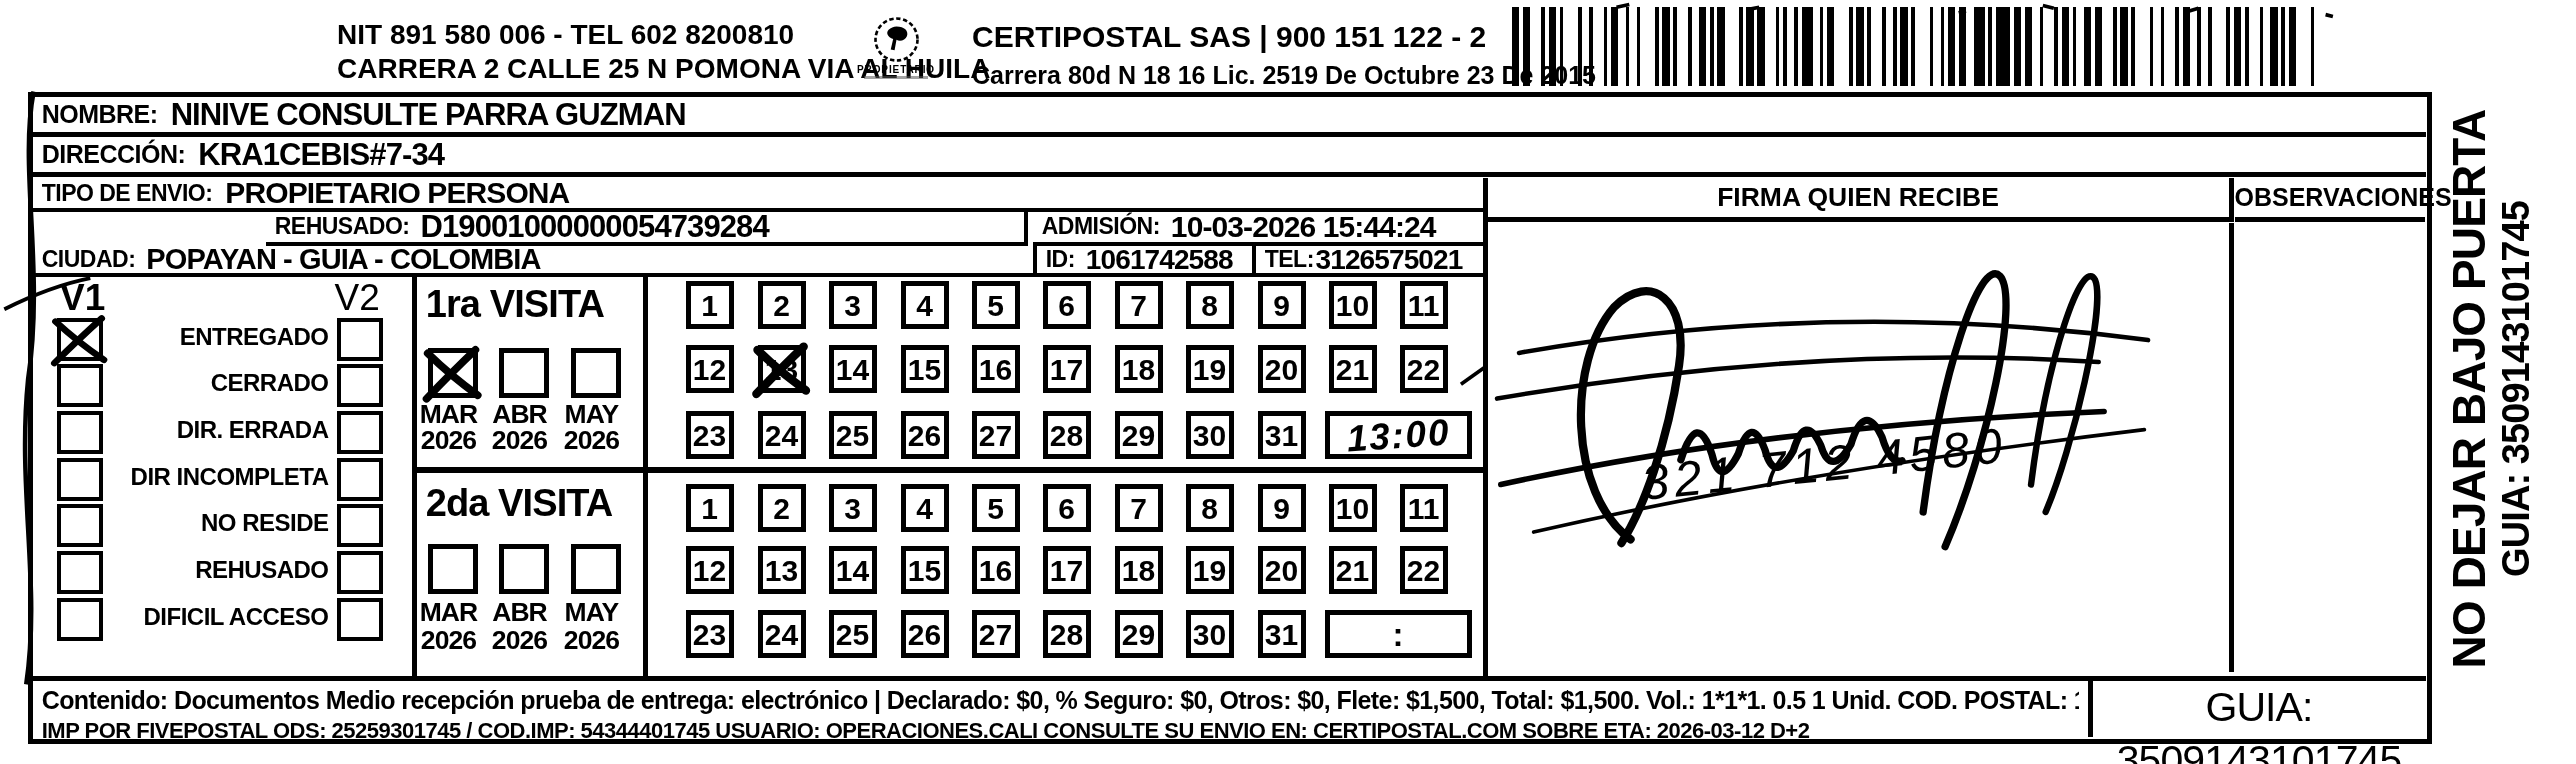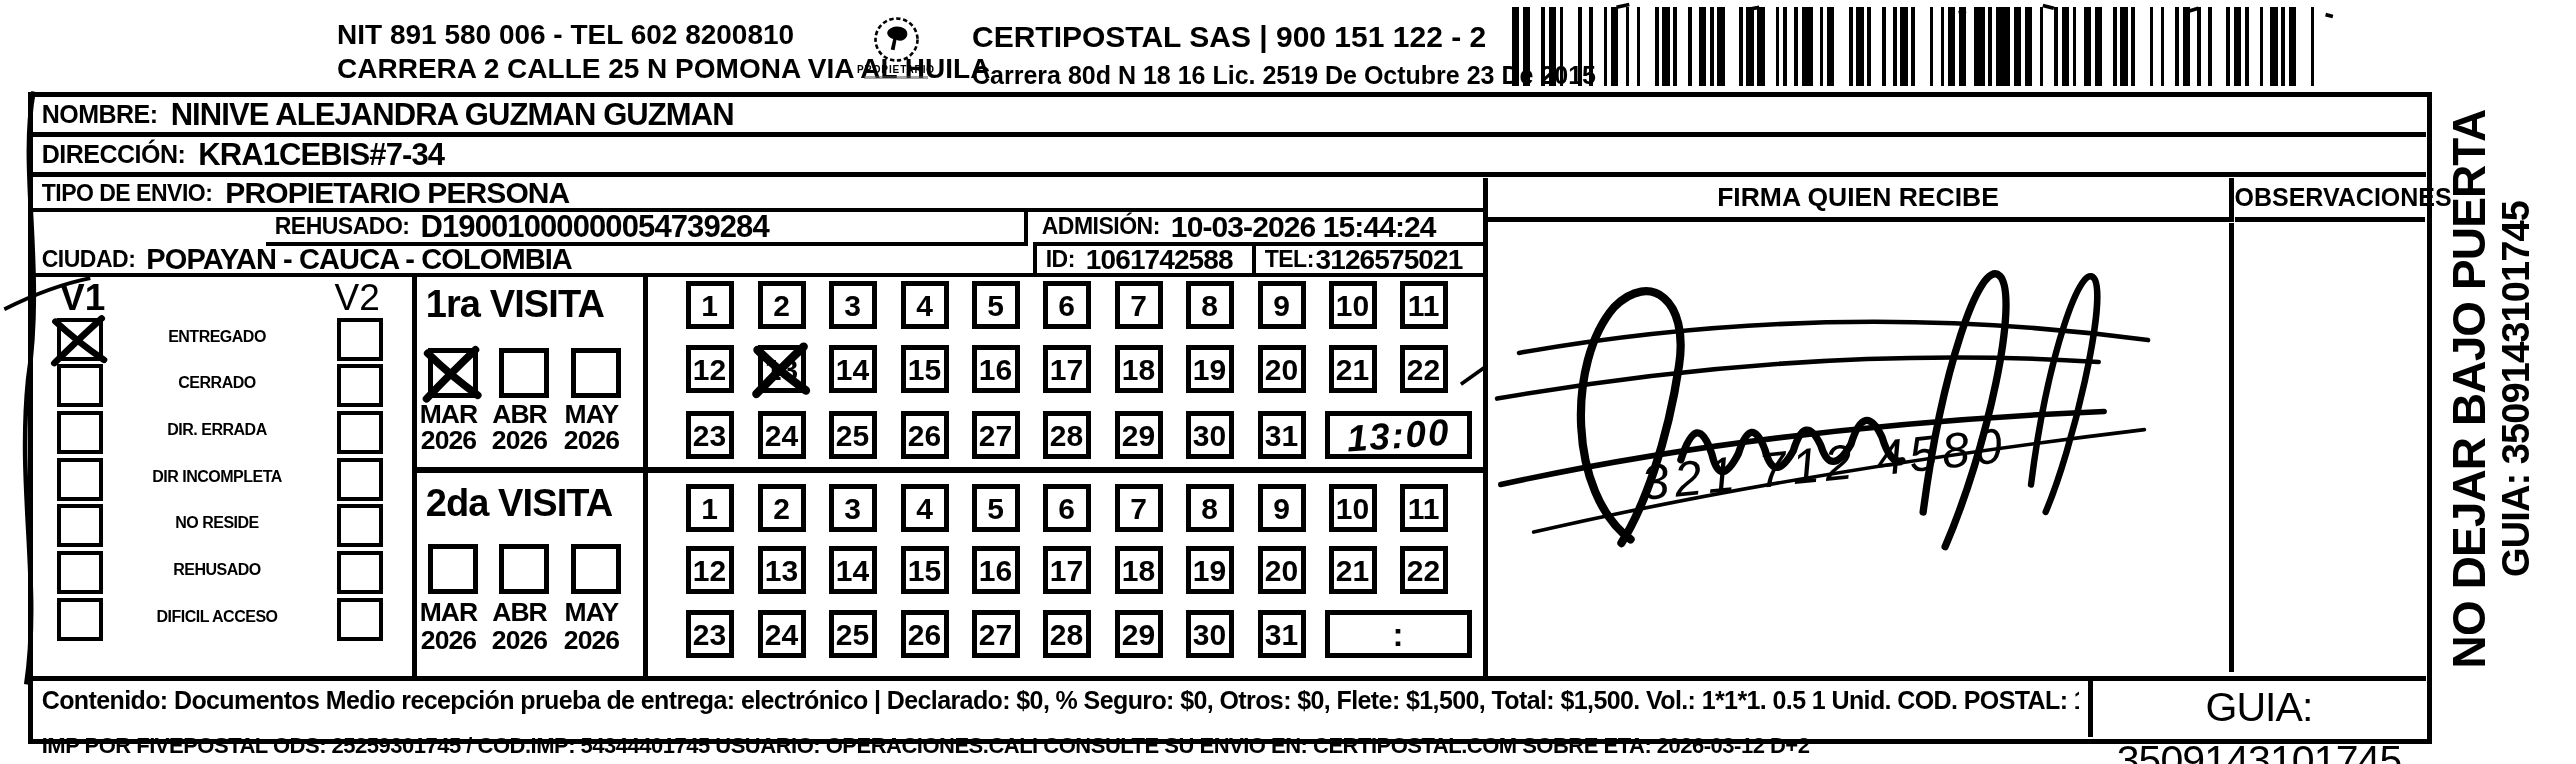--- a/index.html
+++ b/index.html
@@ -5,21 +5,21 @@
   html,body{margin:0;padding:0;background:#e8e8e8}
   #page{position:relative;width:2576px;height:764px;background:#fff;font-family:"Liberation Sans",sans-serif;color:#000;overflow:hidden}
   .abs{position:absolute}
   .hdrblock div{white-space:nowrap}
   .row{position:absolute;box-sizing:border-box;display:flex;align-items:center;gap:13px;padding-left:9.2px;white-space:nowrap;overflow:visible}
   .flabel{font-size:25px;font-weight:bold;letter-spacing:-0.5px}
   .fval{font-size:31px;font-weight:bold;letter-spacing:-0.9px}
   .cell{position:absolute;box-sizing:border-box;display:flex;align-items:center;gap:11px;padding-left:9.2px;white-space:nowrap;overflow:visible}
   .sbox{position:absolute;width:38px;height:35px;border:4.6px solid #000;background:#fff}
   .chk-row{position:absolute;left:0;width:384px;height:46px}
-  .chk-label{position:absolute;left:73px;width:223px;text-align:center;font-size:16px;font-weight:bold;line-height:46px;letter-spacing:-0.5px}
+  .chk-label{position:absolute;left:73px;width:223px;text-align:right;font-size:24px;font-weight:bold;line-height:46px;letter-spacing:-0.5px}
   .mbox{position:absolute;width:40px;height:40px;border:5.5px solid #000;background:#fff}
   .mlabel{position:absolute;width:64px;text-align:center;font-size:26.5px;font-weight:bold;letter-spacing:-0.9px}
   .daycell{position:absolute;width:38px;height:38px;border:5.5px solid #000;font-size:30px;font-weight:bold;text-align:center;line-height:40px;background:#fff}
   .timebox{position:absolute;width:137px;height:38px;border:5.5px solid #000;text-align:center;background:#fff}
   .timeval{font-size:33px;font-weight:bold;line-height:40px}
   .hand{font-style:italic;transform:rotate(-4deg);font-size:37px;letter-spacing:1.8px}
   .xmark{position:absolute;left:-9.2px;top:-9.2px;width:calc(100% + 18.3px);height:calc(100% + 18.3px);overflow:visible;pointer-events:none}
   .side{transform-origin:0 0;transform:rotate(-90deg);text-align:center;white-space:nowrap}
   #barcode span{display:inline-block;height:100%}
 </style>
@@ -50,21 +50,21 @@
   <div class="abs hdrblock" style="left:972px;top:20px">
     <div style="font-size:30px;font-weight:bold">CERTIPOSTAL SAS | 900 151 122 - 2</div>
     <div style="font-size:25px;font-weight:bold;margin-top:7.3px">Carrera 80d N 18 16  Lic. 2519 De Octubre 23 De 2015</div>
   </div>
   <div class="abs" id="barcode" style="left:1512px;top:7.3px;width:804px;height:79px;font-size:0;overflow:hidden"><span style="width: 7.3px; background: rgb(0, 0, 0);"></span><span style="width: 3.7px; background: transparent;"></span><span style="width: 7.3px; background: rgb(0, 0, 0);"></span><span style="width: 11px; background: transparent;"></span><span style="width: 3.7px; background: rgb(0, 0, 0);"></span><span style="width: 3.7px; background: transparent;"></span><span style="width: 7.3px; background: rgb(0, 0, 0);"></span><span style="width: 3.7px; background: transparent;"></span><span style="width: 3.7px; background: rgb(0, 0, 0);"></span><span style="width: 14.6px; background: transparent;"></span><span style="width: 3.7px; background: rgb(0, 0, 0);"></span><span style="width: 7.3px; background: transparent;"></span><span style="width: 3.7px; background: rgb(0, 0, 0);"></span><span style="width: 11px; background: transparent;"></span><span style="width: 3.7px; background: rgb(0, 0, 0);"></span><span style="width: 3.7px; background: transparent;"></span><span style="width: 7.3px; background: rgb(0, 0, 0);"></span><span style="width: 7.3px; background: transparent;"></span><span style="width: 3.7px; background: rgb(0, 0, 0);"></span><span style="width: 7.3px; background: transparent;"></span><span style="width: 3.7px; background: rgb(0, 0, 0);"></span><span style="width: 14.6px; background: transparent;"></span><span style="width: 3.7px; background: rgb(0, 0, 0);"></span><span style="width: 3.7px; background: transparent;"></span><span style="width: 7.3px; background: rgb(0, 0, 0);"></span><span style="width: 3.7px; background: transparent;"></span><span style="width: 3.7px; background: rgb(0, 0, 0);"></span><span style="width: 11px; background: transparent;"></span><span style="width: 3.7px; background: rgb(0, 0, 0);"></span><span style="width: 7.3px; background: transparent;"></span><span style="width: 7.3px; background: rgb(0, 0, 0);"></span><span style="width: 3.7px; background: transparent;"></span><span style="width: 3.7px; background: rgb(0, 0, 0);"></span><span style="width: 3.7px; background: transparent;"></span><span style="width: 7.3px; background: rgb(0, 0, 0);"></span><span style="width: 14.6px; background: transparent;"></span><span style="width: 3.7px; background: rgb(0, 0, 0);"></span><span style="width: 3.7px; background: transparent;"></span><span style="width: 7.3px; background: rgb(0, 0, 0);"></span><span style="width: 3.7px; background: transparent;"></span><span style="width: 7.3px; background: rgb(0, 0, 0);"></span><span style="width: 11px; background: transparent;"></span><span style="width: 3.7px; background: rgb(0, 0, 0);"></span><span style="width: 3.7px; background: transparent;"></span><span style="width: 3.7px; background: rgb(0, 0, 0);"></span><span style="width: 7.3px; background: transparent;"></span><span style="width: 3.7px; background: rgb(0, 0, 0);"></span><span style="width: 3.7px; background: transparent;"></span><span style="width: 11px; background: rgb(0, 0, 0);"></span><span style="width: 7.3px; background: transparent;"></span><span style="width: 3.7px; background: rgb(0, 0, 0);"></span><span style="width: 3.7px; background: transparent;"></span><span style="width: 7.3px; background: rgb(0, 0, 0);"></span><span style="width: 14.6px; background: transparent;"></span><span style="width: 3.7px; background: rgb(0, 0, 0);"></span><span style="width: 3.7px; background: transparent;"></span><span style="width: 7.3px; background: rgb(0, 0, 0);"></span><span style="width: 3.7px; background: transparent;"></span><span style="width: 3.7px; background: rgb(0, 0, 0);"></span><span style="width: 11px; background: transparent;"></span><span style="width: 3.7px; background: rgb(0, 0, 0);"></span><span style="width: 7.3px; background: transparent;"></span><span style="width: 3.7px; background: rgb(0, 0, 0);"></span><span style="width: 3.7px; background: transparent;"></span><span style="width: 7.3px; background: rgb(0, 0, 0);"></span><span style="width: 3.7px; background: transparent;"></span><span style="width: 3.7px; background: rgb(0, 0, 0);"></span><span style="width: 14.6px; background: transparent;"></span><span style="width: 3.7px; background: rgb(0, 0, 0);"></span><span style="width: 7.3px; background: transparent;"></span><span style="width: 3.7px; background: rgb(0, 0, 0);"></span><span style="width: 3.7px; background: transparent;"></span><span style="width: 7.3px; background: rgb(0, 0, 0);"></span><span style="width: 3.7px; background: transparent;"></span><span style="width: 7.3px; background: rgb(0, 0, 0);"></span><span style="width: 7.3px; background: transparent;"></span><span style="width: 11px; background: rgb(0, 0, 0);"></span><span style="width: 3.7px; background: transparent;"></span><span style="width: 3.7px; background: rgb(0, 0, 0);"></span><span style="width: 3.7px; background: transparent;"></span><span style="width: 14.6px; background: rgb(0, 0, 0);"></span><span style="width: 3.7px; background: transparent;"></span><span style="width: 7.3px; background: rgb(0, 0, 0);"></span><span style="width: 3.7px; background: transparent;"></span><span style="width: 7.3px; background: rgb(0, 0, 0);"></span><span style="width: 7.3px; background: transparent;"></span><span style="width: 3.7px; background: rgb(0, 0, 0);"></span><span style="width: 11px; background: transparent;"></span><span style="width: 3.7px; background: rgb(0, 0, 0);"></span><span style="width: 3.7px; background: transparent;"></span><span style="width: 7.3px; background: rgb(0, 0, 0);"></span><span style="width: 3.7px; background: transparent;"></span><span style="width: 3.7px; background: rgb(0, 0, 0);"></span><span style="width: 7.3px; background: transparent;"></span><span style="width: 7.3px; background: rgb(0, 0, 0);"></span><span style="width: 3.7px; background: transparent;"></span><span style="width: 7.3px; background: rgb(0, 0, 0);"></span><span style="width: 11px; background: transparent;"></span><span style="width: 3.7px; background: rgb(0, 0, 0);"></span><span style="width: 3.7px; background: transparent;"></span><span style="width: 7.3px; background: rgb(0, 0, 0);"></span><span style="width: 3.7px; background: transparent;"></span><span style="width: 3.7px; background: rgb(0, 0, 0);"></span><span style="width: 14.6px; background: transparent;"></span><span style="width: 3.7px; background: rgb(0, 0, 0);"></span><span style="width: 7.3px; background: transparent;"></span><span style="width: 3.7px; background: rgb(0, 0, 0);"></span><span style="width: 11px; background: transparent;"></span><span style="width: 3.7px; background: rgb(0, 0, 0);"></span><span style="width: 3.7px; background: transparent;"></span><span style="width: 7.3px; background: rgb(0, 0, 0);"></span><span style="width: 7.3px; background: transparent;"></span><span style="width: 3.7px; background: rgb(0, 0, 0);"></span><span style="width: 7.3px; background: transparent;"></span><span style="width: 3.7px; background: rgb(0, 0, 0);"></span><span style="width: 14.6px; background: transparent;"></span><span style="width: 3.7px; background: rgb(0, 0, 0);"></span><span style="width: 3.7px; background: transparent;"></span><span style="width: 7.3px; background: rgb(0, 0, 0);"></span><span style="width: 3.7px; background: transparent;"></span><span style="width: 3.7px; background: rgb(0, 0, 0);"></span><span style="width: 11px; background: transparent;"></span><span style="width: 3.7px; background: rgb(0, 0, 0);"></span><span style="width: 7.3px; background: transparent;"></span><span style="width: 7.3px; background: rgb(0, 0, 0);"></span><span style="width: 3.7px; background: transparent;"></span><span style="width: 3.7px; background: rgb(0, 0, 0);"></span><span style="width: 3.7px; background: transparent;"></span><span style="width: 7.3px; background: rgb(0, 0, 0);"></span><span style="width: 14.6px; background: transparent;"></span><span style="width: 3.7px; background: rgb(0, 0, 0);"></span></div>
 
   <div class="abs" id="tbl" style="left:27.5px;top:92px;width:2404px;height:652px;border:5.5px solid #000;box-sizing:border-box">
 
     <div class="row" style="left:0;top:0;width:2393px;height:40px;border-bottom:5.5px solid #000">
       <span class="flabel">NOMBRE:</span>
-      <span class="fval">NINIVE ALEJANDRA GUZMAN GUZMAN</span>
+      <span class="fval">NINIVE CONSULTE PARRA GUZMAN</span>
     </div>
 
     <div class="row" style="left:0;top:40px;width:2393px;height:40px;border-bottom:5.5px solid #000">
       <span class="flabel">DIRECCIÓN:</span>
       <span class="fval">KRA1CEBIS#7-34</span>
     </div>
 
     <div class="row" style="left:0;top:81px;width:1450px;height:34px;border-bottom:4.6px solid #000">
       <span class="flabel" style="font-size:23px">TIPO DE ENVIO:</span>
       <span class="fval" style="font-size:30px">PROPIETARIO PERSONA</span>
@@ -74,21 +74,21 @@
       <span class="flabel" style="font-size:23px">REHUSADO:</span>
       <span class="fval" style="font-size:31px">D19001000000054739284</span>
     </div>
     <div class="cell" style="left:1000px;top:114px;width:450px;height:35px;border-bottom:4.6px solid #000">
       <span class="flabel" style="font-size:23px">ADMISIÓN:</span>
       <span class="fval" style="font-size:30px">10-03-2026 15:44:24</span>
     </div>
 
     <div class="cell" style="left:0;top:149px;width:1000px;height:31px;border-bottom:4.6px solid #000">
       <span class="flabel" style="font-size:23px">CIUDAD:</span>
-      <span class="fval" style="font-size:29px">POPAYAN - CAUCA - COLOMBIA</span>
+      <span class="fval" style="font-size:29px">POPAYAN - GUIA - COLOMBIA</span>
     </div>
     <div class="cell" style="left:1000px;top:149px;width:220px;height:31px;border-bottom:4.6px solid #000;border-left:4.6px solid #000">
       <span class="flabel" style="font-size:23px">ID:</span>
       <span class="fval" style="font-size:28px">1061742588</span>
     </div>
     <div class="cell" style="left:1219px;top:149px;width:231px;height:31px;border-left:4.6px solid #000;border-bottom:4.6px solid #000;gap:1.8px">
       <span class="flabel" style="font-size:23px">TEL:</span>
       <span class="fval" style="font-size:28px">3126575021</span>
     </div>
 
@@ -265,21 +265,21 @@
             <path d="M588 262 C606 120 644 12 658 38 C670 66 634 222 604 292" stroke-width="7"></path>
           </g>
           <text x="364" y="258" font-size="54" font-style="italic" text-anchor="middle" transform="rotate(-6 364 258)" style="letter-spacing:6px">321 712 4580</text>
         </svg>
       </div>
     </div>
 
     <div class="abs" style="left:0;top:579px;width:2393px;height:61px;border-top:5.5px solid #000;box-sizing:border-box">
       <div class="abs" style="left:9.2px;top:4.6px;width:2037px;white-space:nowrap;overflow:hidden">
         <div style="font-size:25px;font-weight:bold;letter-spacing:-0.6px">Contenido: Documentos Medio recepción prueba de entrega: electrónico | Declarado: $0, % Seguro: $0, Otros: $0, Flete: $1,500, Total: $1,500. Vol.: 1*1*1. 0.5  1 Unid. COD. POSTAL: 190004</div>
-        <div style="font-size:22px;font-weight:bold;margin-top:18px;letter-spacing:-0.5px">IMP POR FIVEPOSTAL ODS: 25259301745 / COD.IMP: 54344401745 USUARIO: OPERACIONES.CALI CONSULTE SU ENVIO EN: CERTIPOSTAL.COM SOBRE ETA: 2026-03-12 D+2</div>
+        <div style="font-size:22px;font-weight:bold;margin-top:3px;letter-spacing:-0.5px">IMP POR FIVEPOSTAL ODS: 25259301745 / COD.IMP: 54344401745 USUARIO: OPERACIONES.CALI CONSULTE SU ENVIO EN: CERTIPOSTAL.COM SOBRE ETA: 2026-03-12 D+2</div>
       </div>
       <div class="abs" style="left:2055px;top:0;width:338px;height:56px;border-left:5.5px solid #000;box-sizing:border-box;text-align:center;font-size:41px;line-height:53px;letter-spacing:-0.9px">GUIA: 3509143101745</div>
     </div>
   </div>
 
   <div class="abs side" style="left:2442px;top:682px;width:586px;font-size:46px;font-weight:bold;letter-spacing:-0.9px">NO DEJAR BAJO PUERTA</div>
   <div class="abs side" style="left:2495px;top:682px;width:586px;font-size:38px;font-weight:bold;letter-spacing:-0.9px">GUIA: 3509143101745</div>
 
 </div>
 

